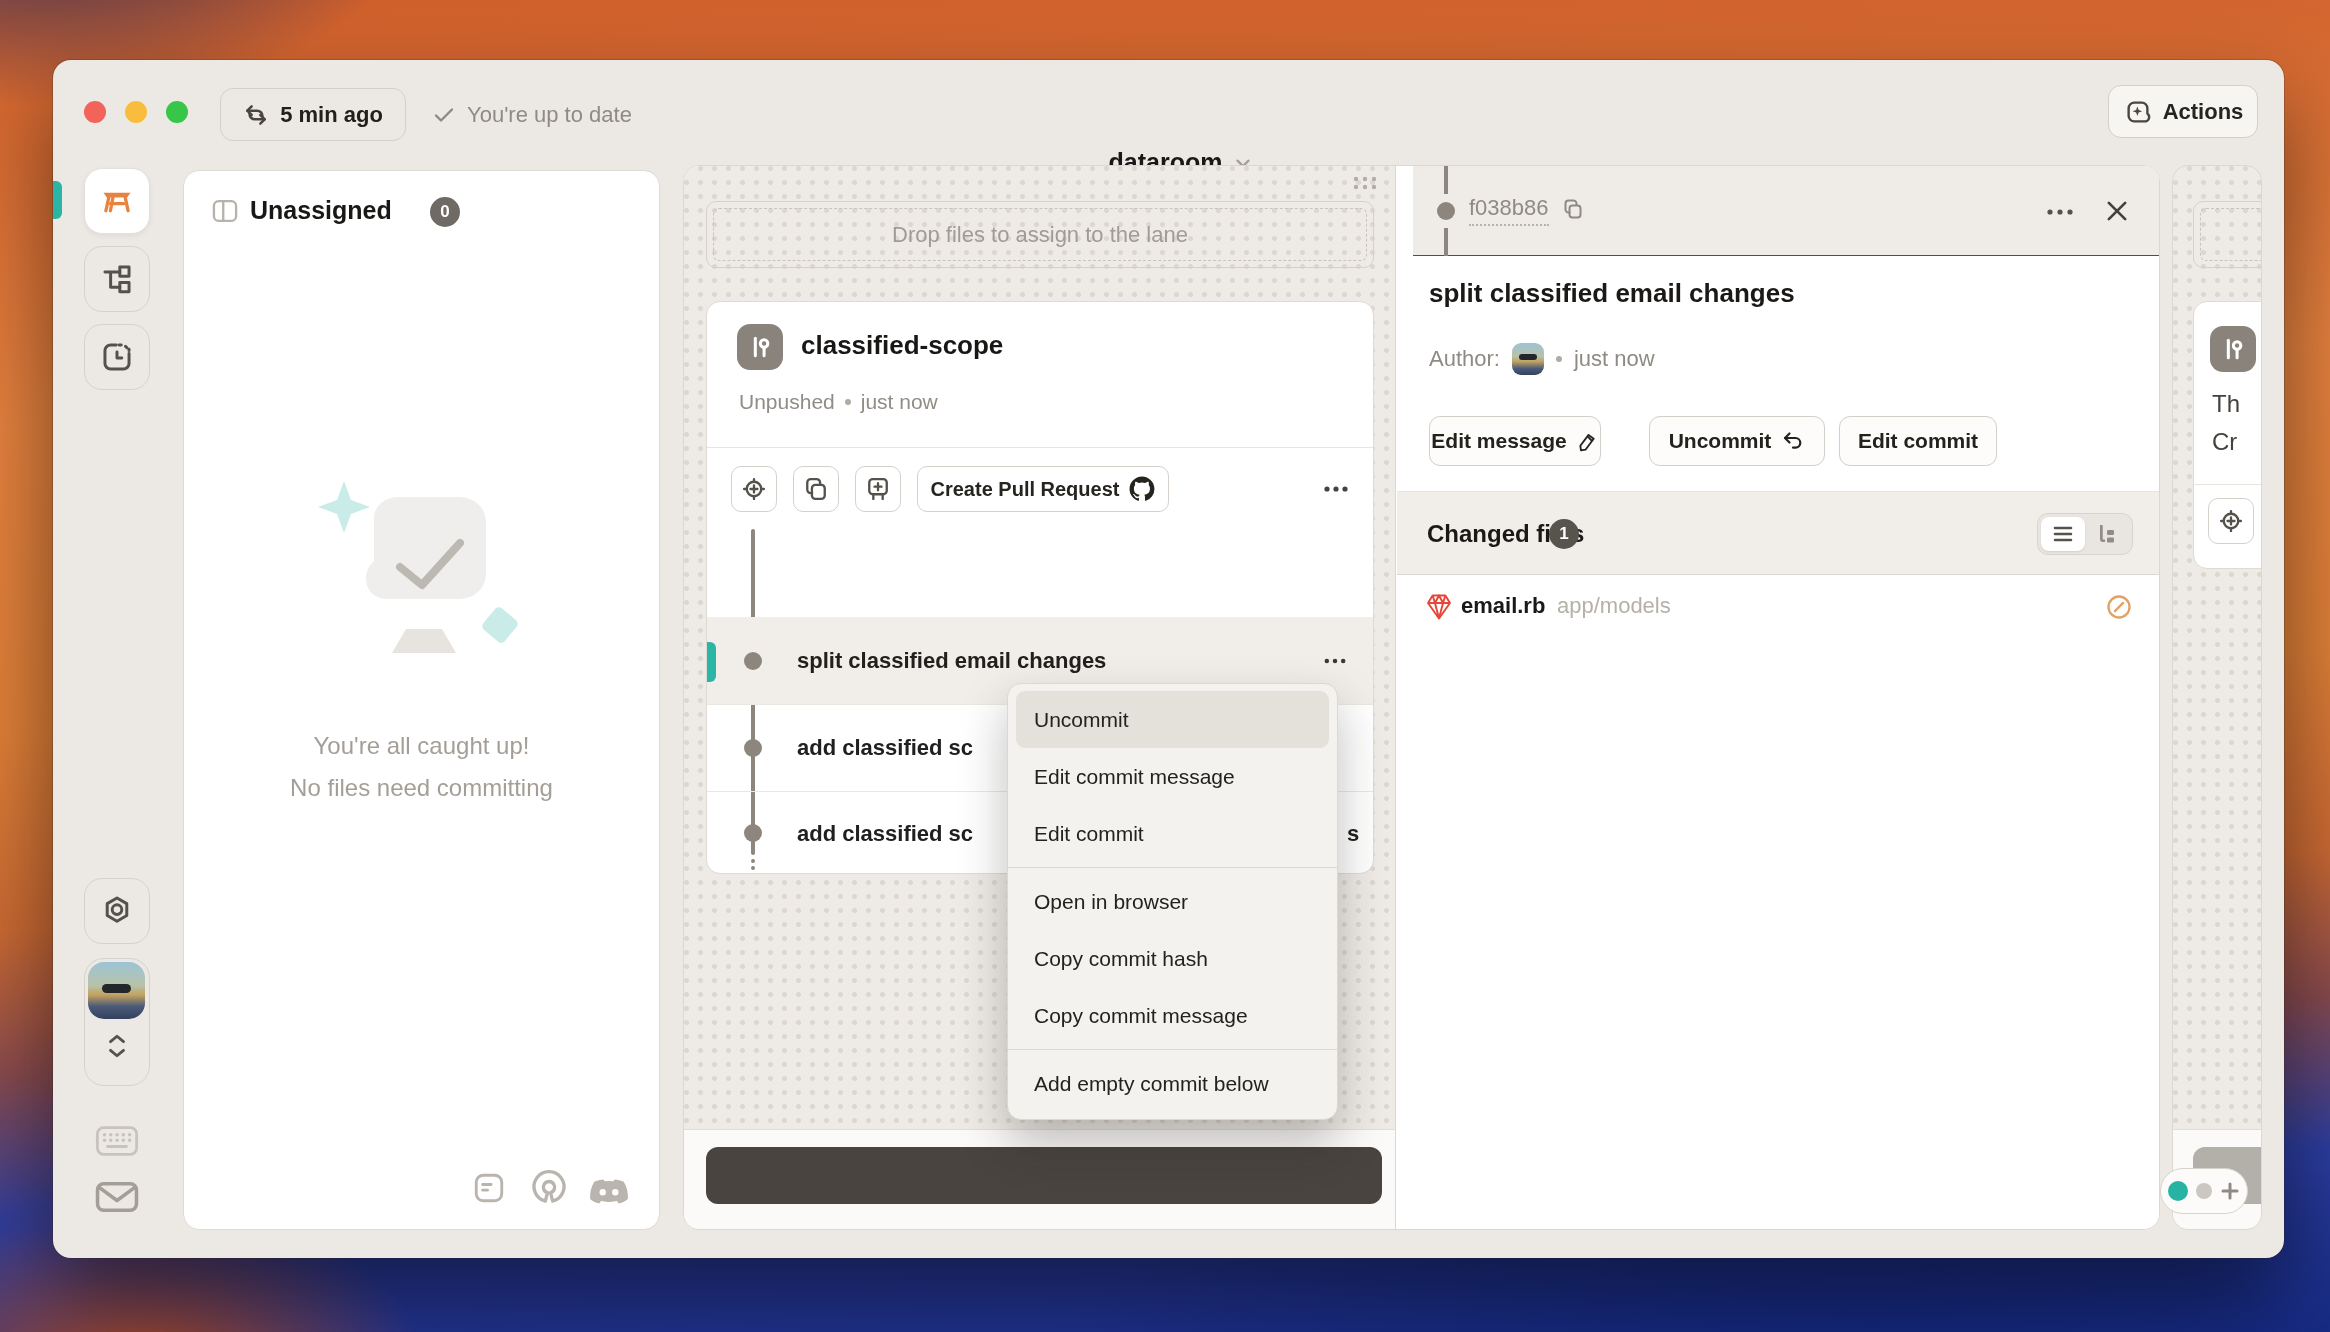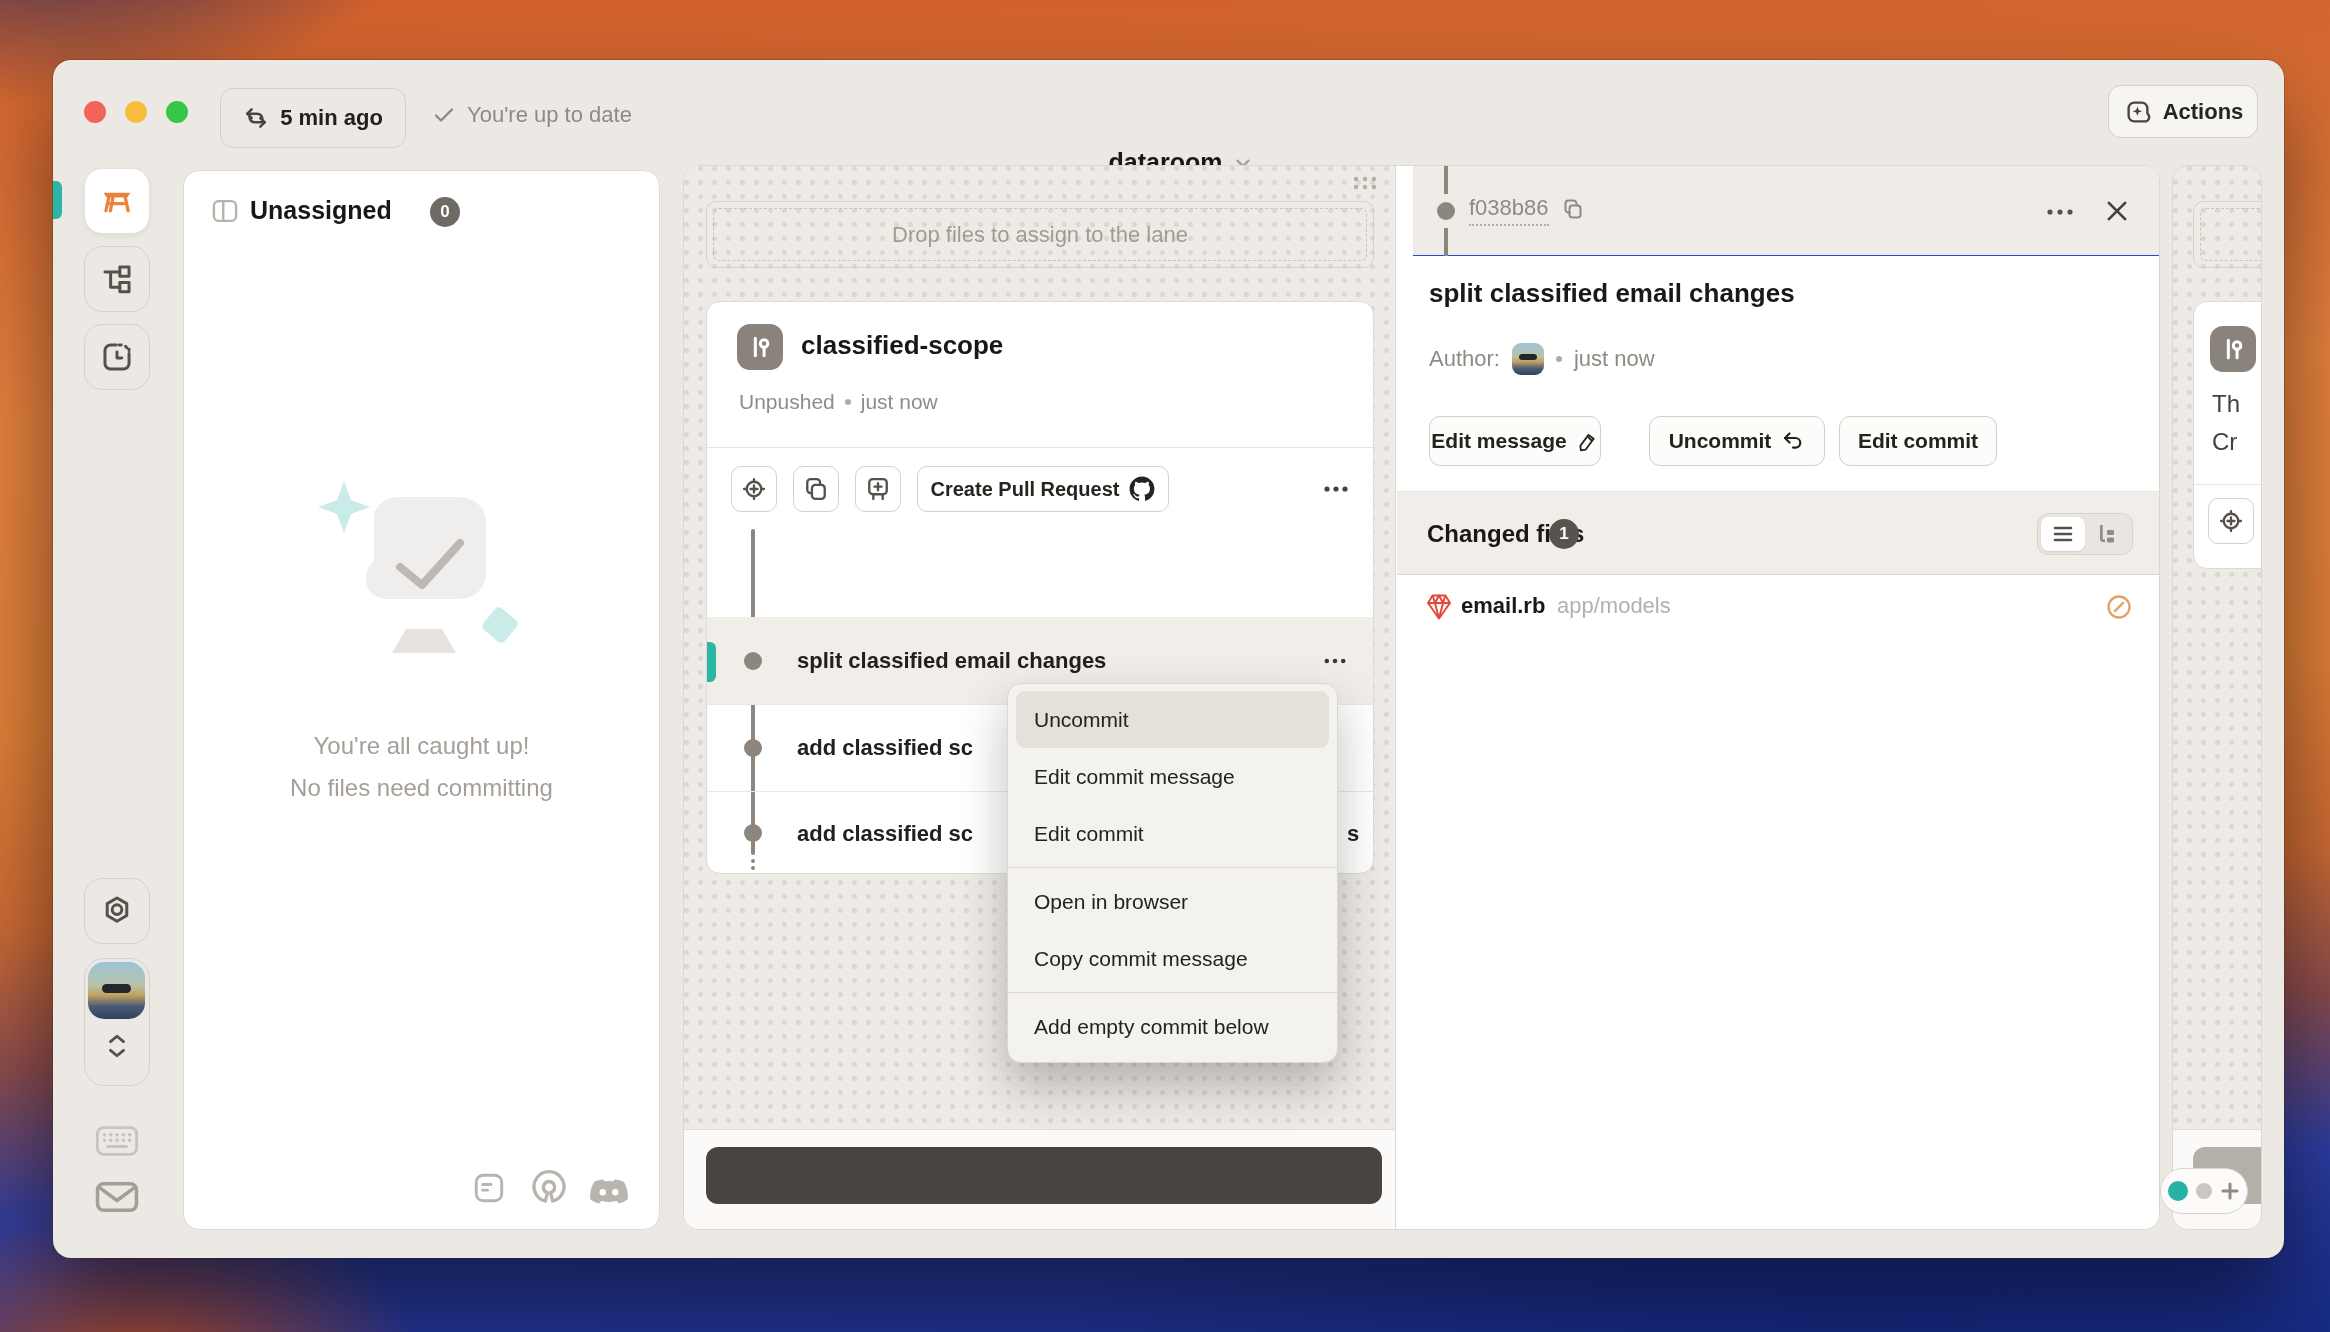--- a/index.html
+++ b/index.html
@@ -20,21 +20,21 @@
   }
   .abs{ position:absolute; }
   svg{ display:block; }
 
   
   .tl{ position:absolute; top:41px; width:22px; height:22px; border-radius:50%; }
   .tl.red{ left:31px; background:#f2635a; }
   .tl.yellow{ left:72px; background:#f8bd3c; }
   .tl.green{ left:113px; background:#37c648; }
   .sync-btn{
-    left:167px; top:28px; width:186px; height:60px; border:1.5px solid #d3cfc9; border-radius:13px;
+    left:167px; top:28px; width:186px; height:53px; border:1.5px solid #d3cfc9; border-radius:13px;
     display:flex; align-items:center; justify-content:center; gap:11px;
     font-size:22px; font-weight:700; color:#21201d; background:transparent;
   }
   .uptodate{ left:379px; top:28px; height:53px; display:flex; align-items:center; gap:11px;
     color:#8f8a83; font-size:22px; }
   .project-wrap{ left:0; right:0; top:88px; display:flex; justify-content:center; }
   .project{ display:flex; align-items:center; gap:10px; font-size:25px; font-weight:700; color:#191816;margin-left:26px; }
   .actions-btn{
     left:2055px; top:25px; width:150px; height:53px; background:#f7f5f2; border:1.5px solid #d3cfc9;
     border-radius:13px; display:flex; align-items:center; justify-content:center; gap:10px;
@@ -553,19 +553,20 @@
           </svg>
       </span>
     </div>
 
     <div class="abs menu">
       <div class="menu-item hl">Uncommit</div>
       <div class="menu-item">Edit commit message</div>
       <div class="menu-item">Edit commit</div>
       <div class="menu-sep"></div>
       <div class="menu-item">Open in browser</div>
+      <div class="menu-item">Copy commit hash</div>
       <div class="menu-item">Copy commit message</div>
       <div class="menu-sep"></div>
       <div class="menu-item">Add empty commit below</div>
     </div>
 
   </div>
 </div>
 
 </body></html>

